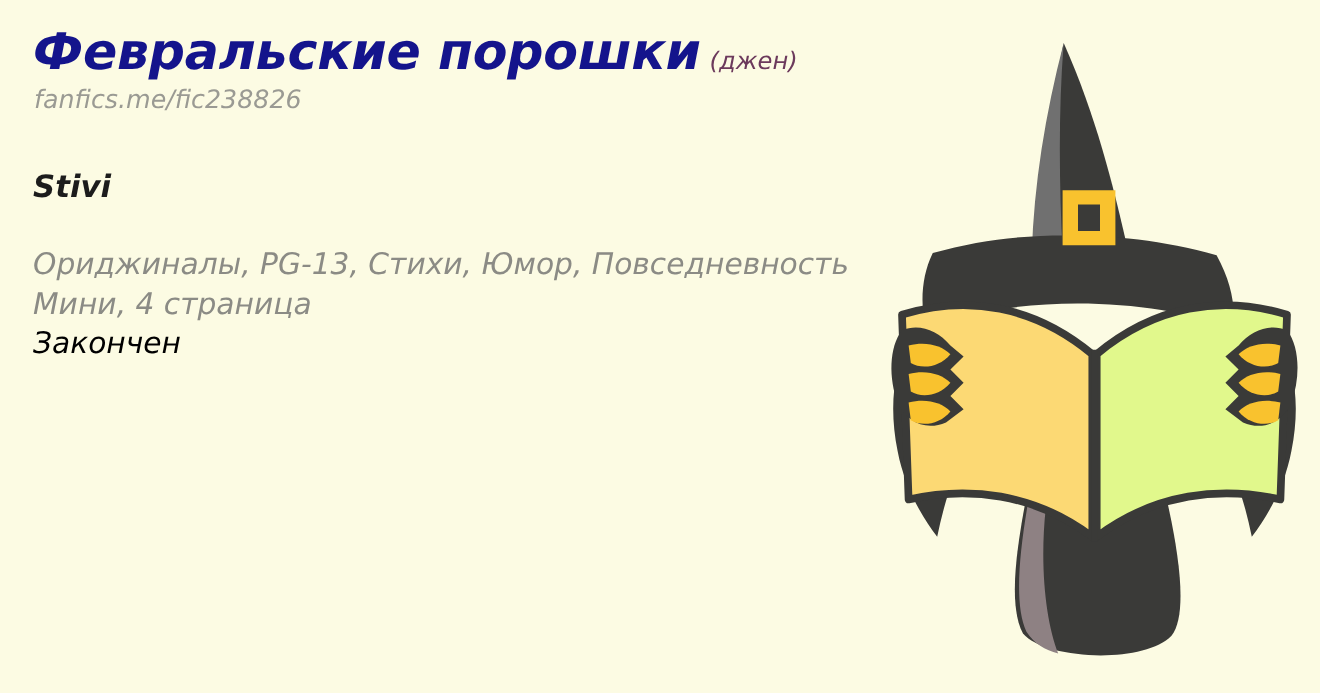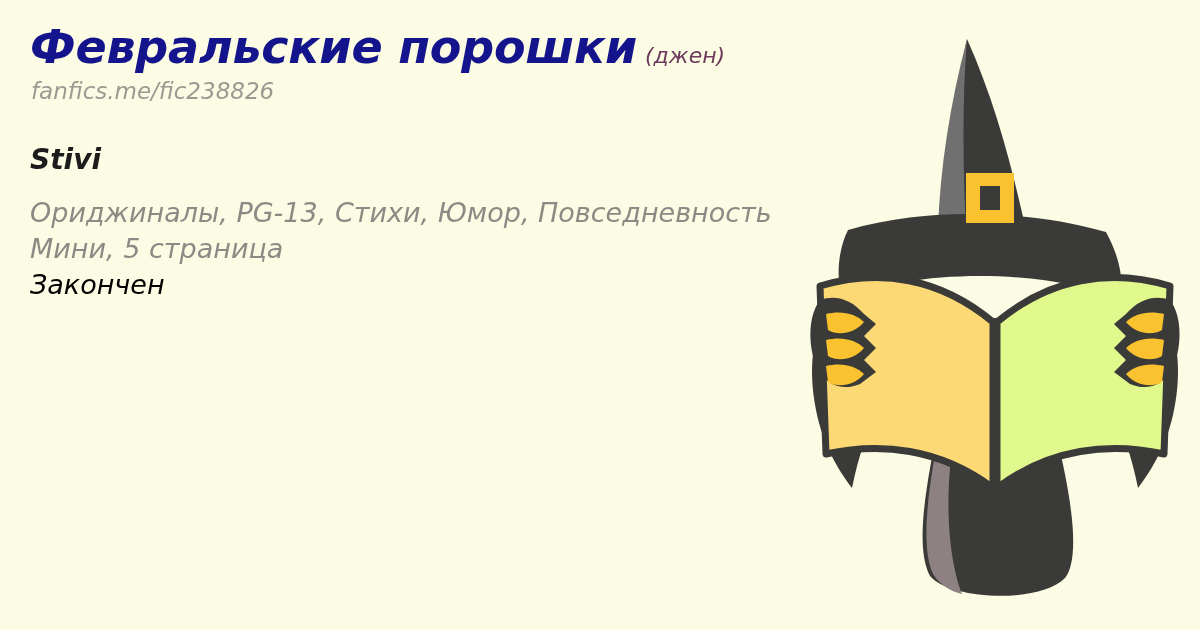--- a/index.html
+++ b/index.html
@@ -48,25 +48,25 @@
   .url {
     font-size: 23px;
     color: #9a9a93;
     margin: 6px 0 0 1px;
     line-height: 1.2;
   }
   .author {
     font-size: 28px;
     font-weight: bold;
     color: #1c1c1c;
-    margin-top: 38px;
+    margin-top: 48px;
     line-height: 1.2;
   }
   .meta-block {
-    margin-top: 18px;
+    margin-top: 36px;
   }
   .meta-line {
     font-size: 27px;
     color: #8b8b85;
     line-height: 1.33;
   }
   .meta-line.status {
     color: #000000;
   }
 
@@ -89,21 +89,21 @@
     <div class="title-line">
       <span class="title">Февральские порошки</span><span class="title-category">(джен)</span>
     </div>
 
     <div class="url">fanfics.me/fic238826</div>
 
     <div class="author">Stivi</div>
 
     <div class="meta-block">
       <div class="meta-line">Ориджиналы, PG-13, Стихи, Юмор, Повседневность</div>
-      <div class="meta-line">Мини, 5 страница</div>
+      <div class="meta-line">Мини, 4 страница</div>
       <div class="meta-line status">Закончен</div>
     </div>
 
   </div>
 
   <div class="art">
     <svg width="410" height="600" viewBox="0 0 410 600" xmlns="http://www.w3.org/2000/svg">
 
       <g>
         <path d="M150 400 C135 470 125 530 140 558 C160 582 250 586 275 560 C292 538 280 470 262 400 Z" fill="#3a3a38"></path>

